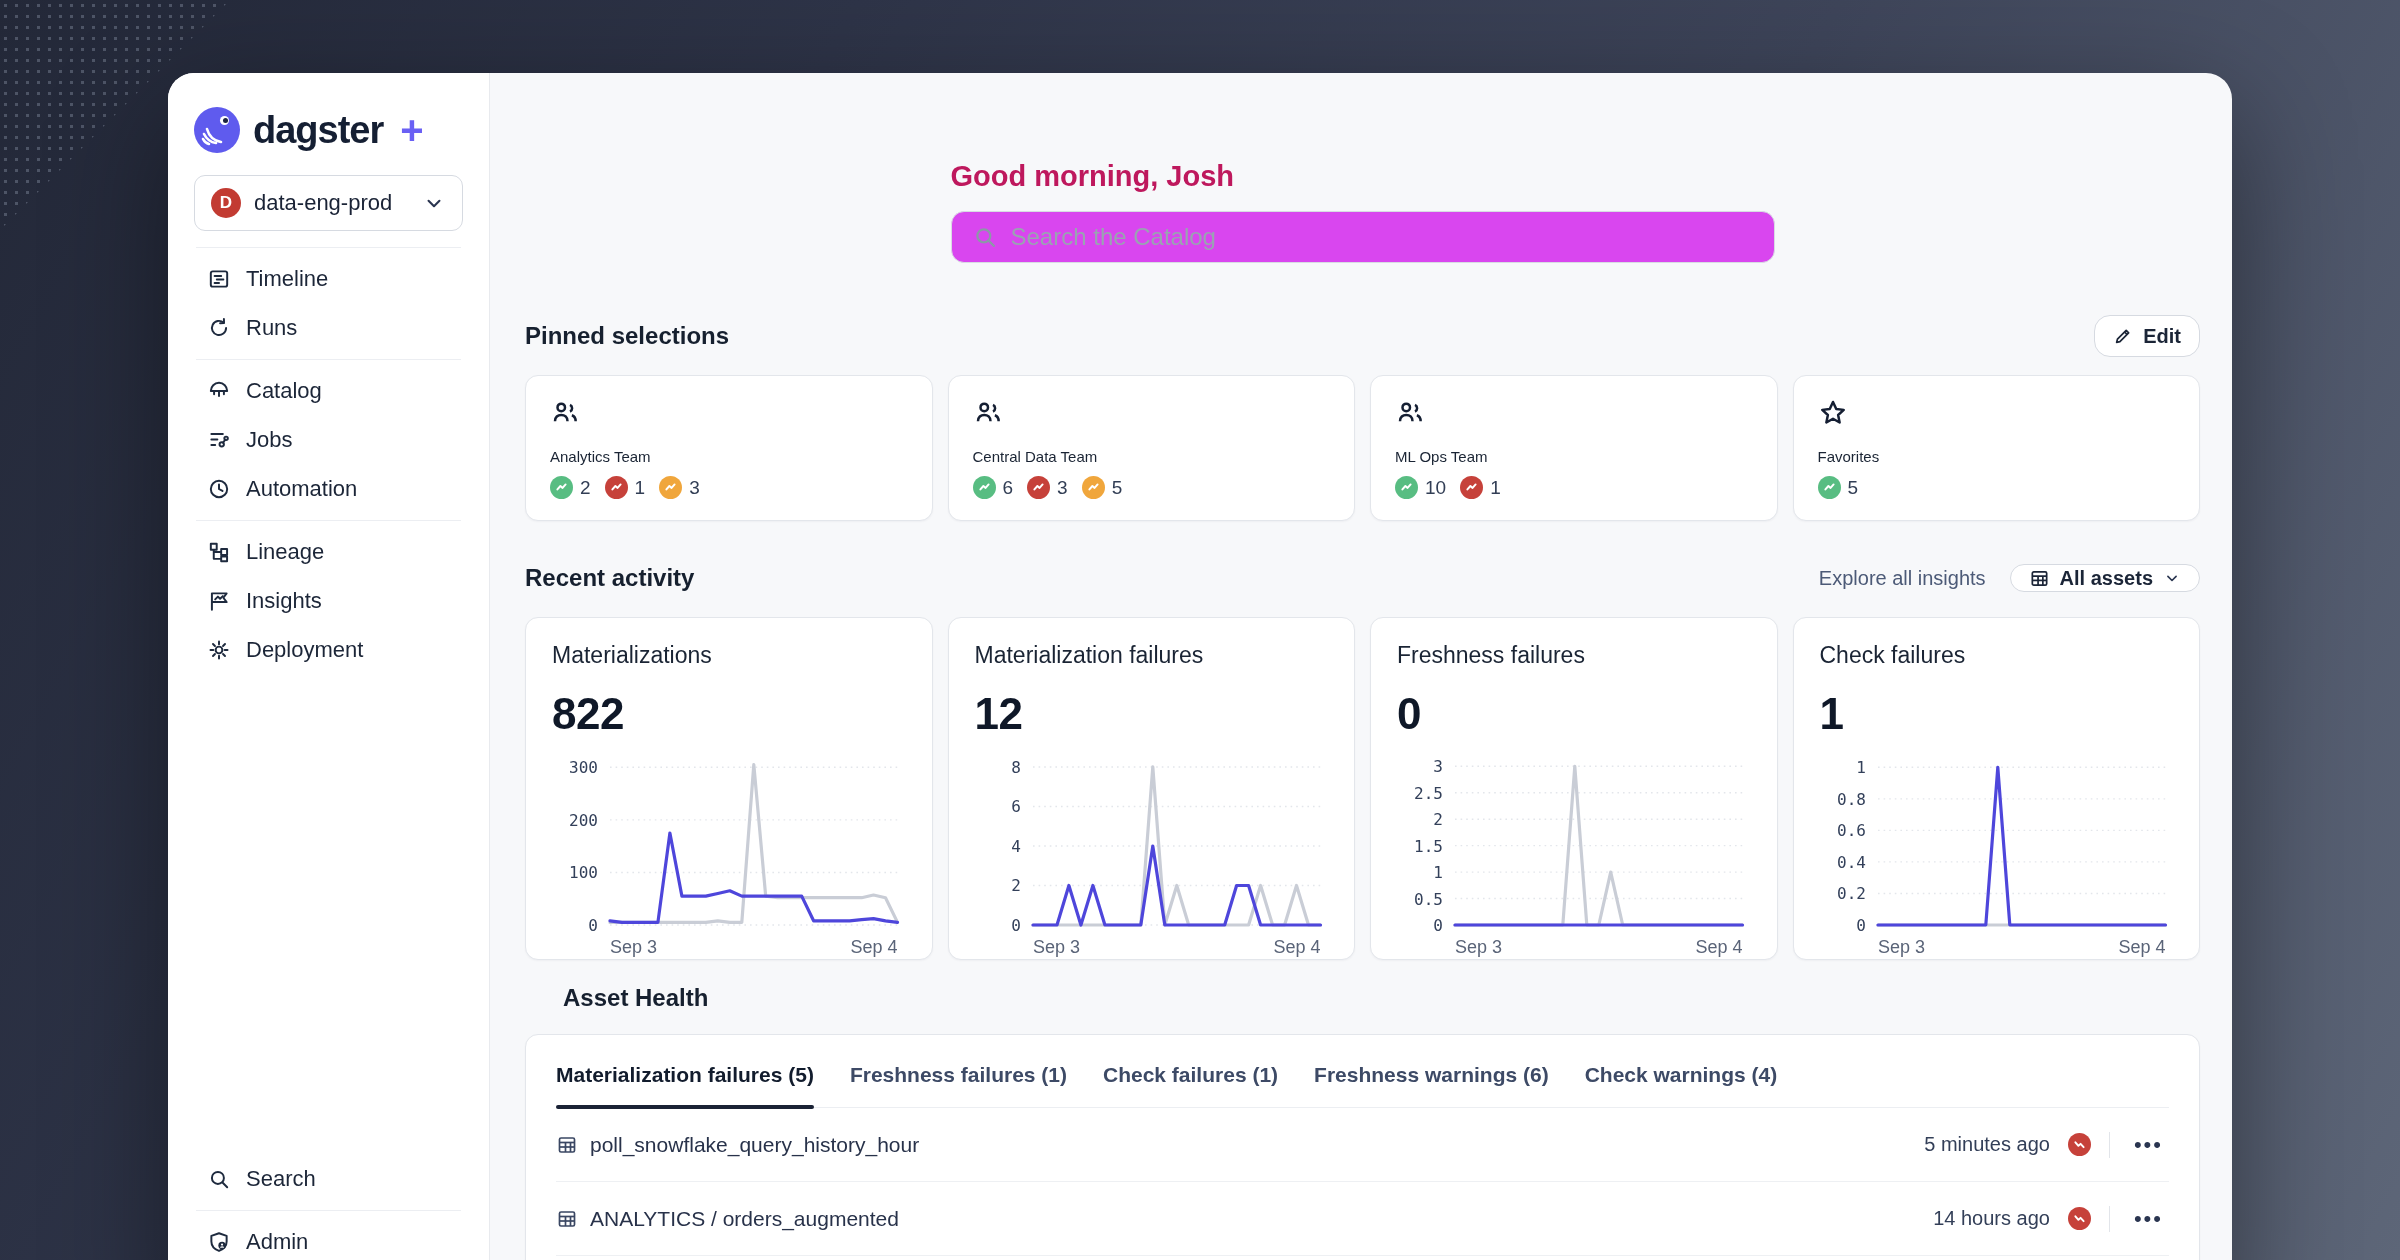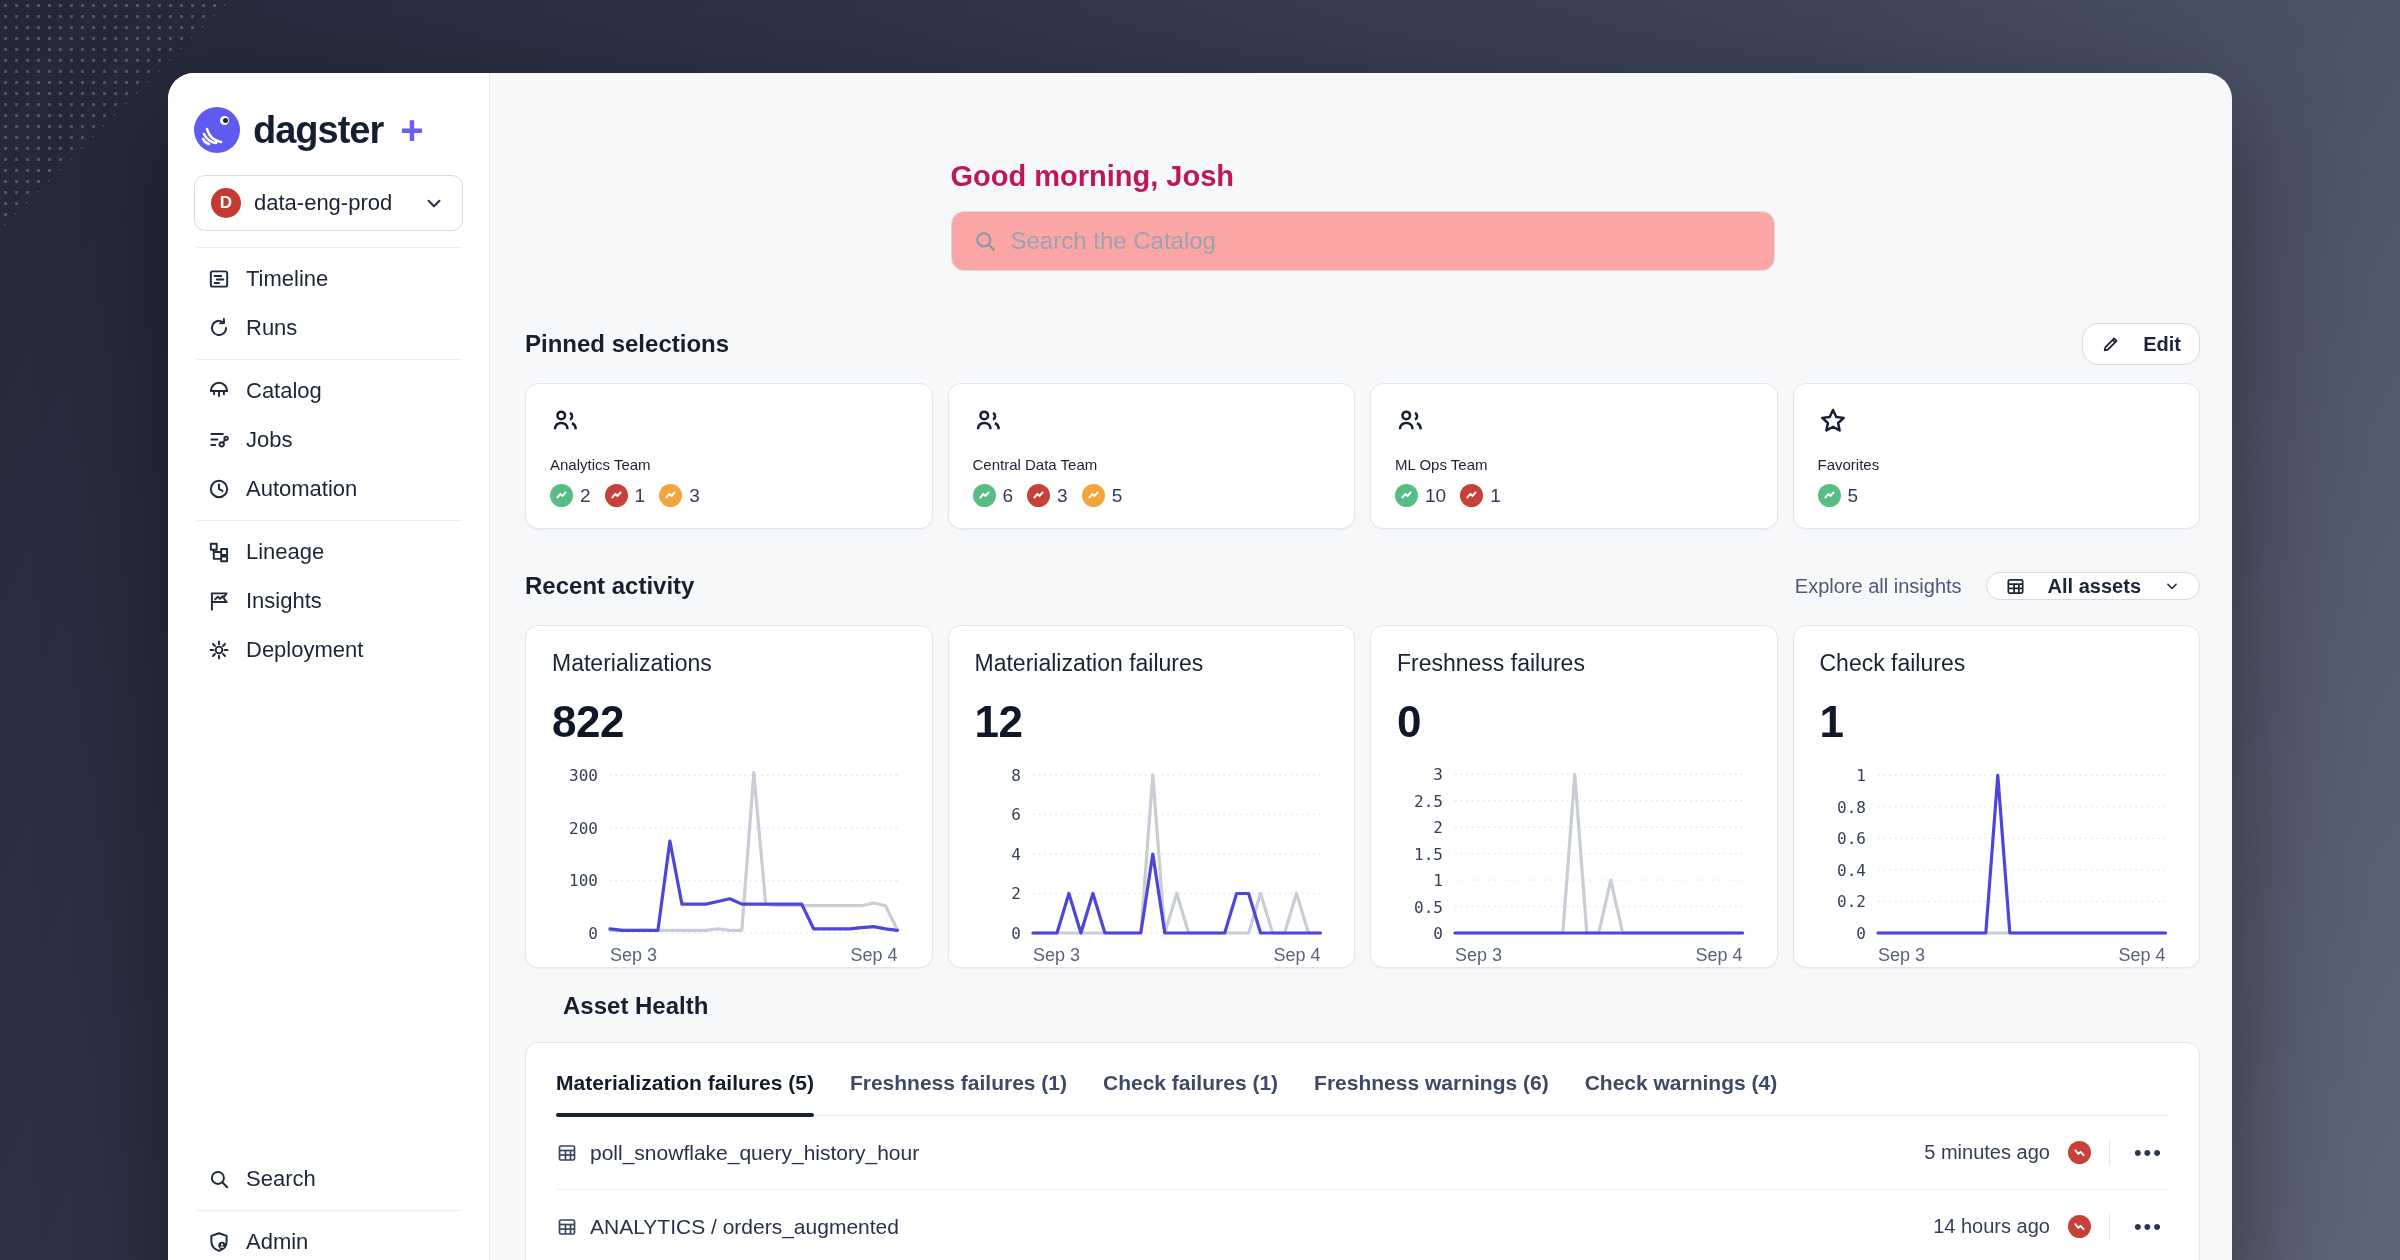--- a/index.html
+++ b/index.html
@@ -47,33 +47,33 @@
   }
   .nav-item.active{ background:#E8E5FA; }
   .nav-item svg{ flex:none; }
   .nav-div{ border-top:1px solid #ECEEF2; margin:8px 2px; }
   .sidebar-bottom{ position:absolute; left:26px; right:26px; top:1083px; }
   
   .main{ flex:1; padding:0 32px 0 35px; overflow:hidden; }
   .hero{ width:824px; margin:87px auto 0; }
   .greeting{ font-size:29px; font-weight:700; color:#be185d; }
   .catalog-search{
-    margin-top:18px; height:60px; background:#fca5a5; border:1px solid #D8DCE3; border-radius:13px;
+    margin-top:18px; height:52px; background:#d946ef; border:1px solid #D8DCE3; border-radius:13px;
     display:flex; align-items:center; gap:13px; padding:0 20px;
   }
   .catalog-search input{
     border:none; outline:none; flex:1; font-size:24px; font-family:"Liberation Sans",sans-serif; color:#30394c;
     background:transparent;
   }
   .catalog-search input::placeholder{ color:#9AA3B2; }
   .section-row{ display:flex; align-items:center; justify-content:space-between; }
   .section-title{ font-size:24px; font-weight:700; color:#16202F; }
   .row-pinned{ margin-top:52px; height:42px; }
   .btn{
-    display:flex; align-items:center; gap:22px; background:#fff; border:1px solid #D6DAE1; border-radius:16px;
+    display:flex; align-items:center; gap:10px; background:#fff; border:1px solid #D6DAE1; border-radius:16px;
     font-size:20px; font-weight:600; color:#1B2537; cursor:pointer; padding:0 18px; height:42px;
   }
   .cards-grid{ display:grid; grid-template-columns:repeat(4,1fr); gap:15px; margin-top:18px; }
   .card{ background:#fff; border:1px solid #E3E6EB; border-radius:13px; box-shadow:0 1px 2px rgba(20,30,50,.04); }
   .pin-card{ height:146px; padding:22px 24px; cursor:pointer; }
   .pin-title{ font-size:15px; color:#1A2434; margin-top:16px; }
   .badges{ display:flex; align-items:center; gap:14px; margin-top:11px; }
   .badge{ display:flex; align-items:center; gap:7px; }
   .badge-dot{ width:23px; height:23px; border-radius:50%; display:flex; align-items:center; justify-content:center; }
   .badge-dot.success{ background:#58BD82; }

